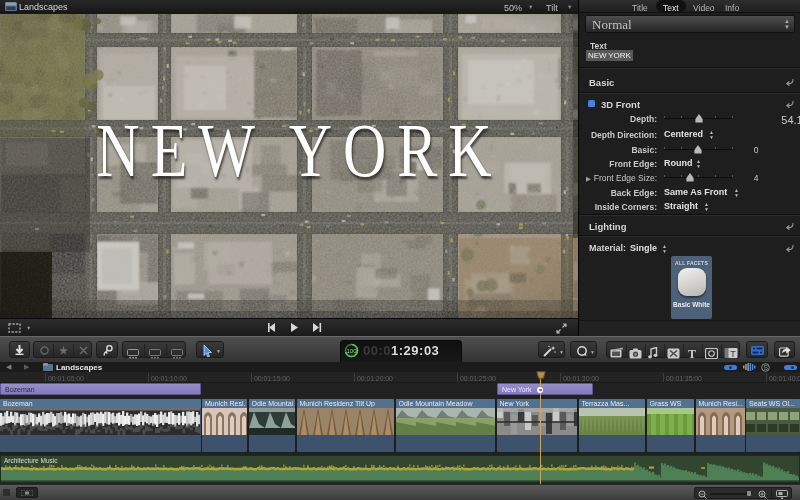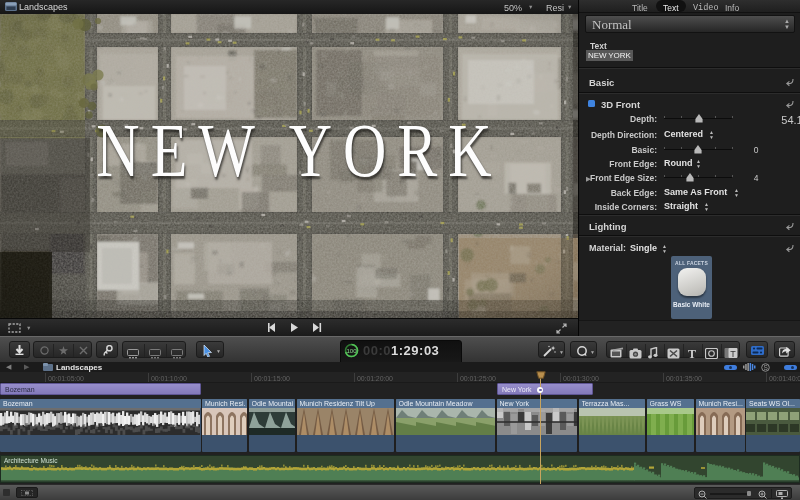--- a/index.html
+++ b/index.html
@@ -6,21 +6,21 @@
 </style></head><body>
 <div class="abs" style="left:0;top:0;width:578px;height:14px;background:linear-gradient(#272727,#161616);">
 <svg class="abs" style="left:5px;top:2px" width="12" height="10" viewBox="0 0 12 10">
 <rect x="0" y="0" width="12" height="9" rx="1.5" fill="#5d718a"></rect>
 <rect x="0.5" y="0.5" width="11" height="3" rx="1" fill="#8ba0b8"></rect>
 <rect x="1.5" y="4.5" width="9" height="3.5" fill="#2e3c4e"></rect>
     </svg>
 <div class="abs" style="left:19px;top:2px;font-size:9px;color:#d9d9d9;">Landscapes</div>
 <div class="abs" style="left:504px;top:2.5px;font-size:9px;color:#c4c4c4;">50%</div>
 <div class="abs" style="left:528px;top:4px;font-size:5.5px;color:#909090;">▼</div>
-<div class="abs" style="left:546px;top:2.5px;font-size:9px;color:#c4c4c4;">Resi</div>
+<div class="abs" style="left:546px;top:2.5px;font-size:9px;color:#c4c4c4;">Tilt</div>
 <div class="abs" style="left:567px;top:4px;font-size:5.5px;color:#909090;">▼</div>
 </div>
 <div class="abs" style="left:0;top:14px;width:578px;height:304px;overflow:hidden;">
 <svg width="578" height="304" viewBox="0 0 578 304">
       <defs>
         <radialGradient id="vg" cx="0.5" cy="0.45" r="0.78">
           <stop offset="0.72" stop-color="#000" stop-opacity="0"></stop>
           <stop offset="1" stop-color="#000" stop-opacity="0.16"></stop>
         </radialGradient>
         <filter id="bl" x="-2%" y="-2%" width="104%" height="104%">
@@ -920,21 +920,21 @@
         <path d="M6.5 4.5 L10 1 M7 1 L10 1 L10 4"></path>
         <path d="M4.5 6.5 L1 10 M1 7 L1 10 L4 10"></path>
       </g>
     </svg>
 </div>
 <div class="abs" style="left:579px;top:0;width:221px;height:336px;background:#1e1e1e;font-size:9px;color:#ccc;">
 <div class="abs" style="left:0;top:0;width:221px;height:13px;background:linear-gradient(#2e2e2e,#1f1f1f);border-bottom:1px solid #111;box-sizing:border-box;">
 <div class="abs" style="left:53px;top:2.5px;font-size:8.5px;color:#b9b9b9;">Title</div>
 <div class="abs" style="left:77px;top:0px;width:30px;height:12px;background:#111;border-radius:6px;"></div>
 <div class="abs" style="left:84px;top:2.5px;font-size:8.5px;color:#e8e8e8;">Text</div>
-<div class="abs" style="left:114px;top:2.5px;font-size:8.5px;color:#b9b9b9;font-family:Liberation Mono, monospace;">Video</div>
+<div class="abs" style="left:114px;top:2.5px;font-size:8.5px;color:#b9b9b9;">Video</div>
 <div class="abs" style="left:146px;top:2.5px;font-size:8.5px;color:#b9b9b9;">Info</div>
 </div>
 <div class="abs" style="left:6px;top:15px;width:210px;height:18px;background:linear-gradient(#4e4e4e,#262626);border:1px solid #121212;border-radius:2px;box-sizing:border-box;">
 <div class="abs" style="left:6px;top:1px;font-family:'Liberation Serif',serif;font-size:13px;color:#c2c2c2;">Normal</div>
 <div class="abs" style="right:4px;top:2px;font-size:6px;color:#aaa;line-height:6px;">▲<br>▼</div>
 </div>
 <div class="abs" style="left:11px;top:40.5px;font-size:8.5px;font-weight:bold;color:#d0d0d0;">Text</div>
 <div class="abs" style="left:7px;top:51px;font-size:8px;letter-spacing:-0.1px;color:#f2f2f2;"><span style="background:#585858;padding:1px 2px;">NEW YORK</span></div>
 <div class="abs" style="left:0;top:67px;width:221px;height:1px;background:#0e0e0e;"></div>
 <div class="abs" style="left:0;top:68px;width:221px;height:1px;background:#2c2c2c;"></div>
@@ -971,21 +971,21 @@
     <div class="abs" style="left:136px;top:147.2px;width:1px;height:1.5px;background:#555;"></div>
     <div class="abs" style="left:153px;top:147.2px;width:1px;height:1.5px;background:#555;"></div>
     <svg class="abs" style="left:115.0px;top:144.5px" width="8" height="9" viewBox="0 0 8 9">
       <path d="M4 0 L7.6 5 L7.6 8.4 L0.4 8.4 L0.4 5 Z" fill="#b9b9b9"></path>
     </svg>
     <div class="abs" style="left:162px;top:144.5px;width:30px;text-align:center;font-size:8.5px;color:#c9c9c9;">0</div>
 <div class="abs" style="left:0;top:158.5px;width:78px;text-align:right;font-size:8.5px;font-weight:bold;color:#c9c9c9;">Front Edge:</div>
     <div class="abs" style="left:85px;top:158px;font-size:9px;font-weight:bold;color:#e2e2e2;">Round</div>
 <div class="abs" style="left:117px;top:159px;font-size:5px;color:#bbb;line-height:4.5px;">▲<br>▼</div>
 <div class="abs" style="left:7px;top:174.5px;font-size:6.5px;color:#999;">▶</div>
-<div class="abs" style="left:0;top:172.5px;width:78px;text-align:right;font-size:8.5px;font-weight:bold;color:#c9c9c9;">Front Edge Size:</div>
+<div class="abs" style="left:0;top:172.5px;width:78px;text-align:right;font-size:8.5px;font-weight:normal;color:#c9c9c9;">Front Edge Size:</div>
 <div class="abs" style="left:0;top:172.5px;width:78px;text-align:right;font-size:8.5px;font-weight:bold;color:#c9c9c9;"></div>
     <div class="abs" style="left:85px;top:176.5px;width:68px;height:1.5px;background:#0c0c0c;border-radius:1px;"></div>
     <div class="abs" style="left:85px;top:175.2px;width:1px;height:1.5px;background:#555;"></div>
     <div class="abs" style="left:102px;top:175.2px;width:1px;height:1.5px;background:#555;"></div>
     <div class="abs" style="left:119px;top:175.2px;width:1px;height:1.5px;background:#555;"></div>
     <div class="abs" style="left:136px;top:175.2px;width:1px;height:1.5px;background:#555;"></div>
     <div class="abs" style="left:153px;top:175.2px;width:1px;height:1.5px;background:#555;"></div>
     <svg class="abs" style="left:106.8px;top:172.5px" width="8" height="9" viewBox="0 0 8 9">
       <path d="M4 0 L7.6 5 L7.6 8.4 L0.4 8.4 L0.4 5 Z" fill="#b9b9b9"></path>
     </svg>

